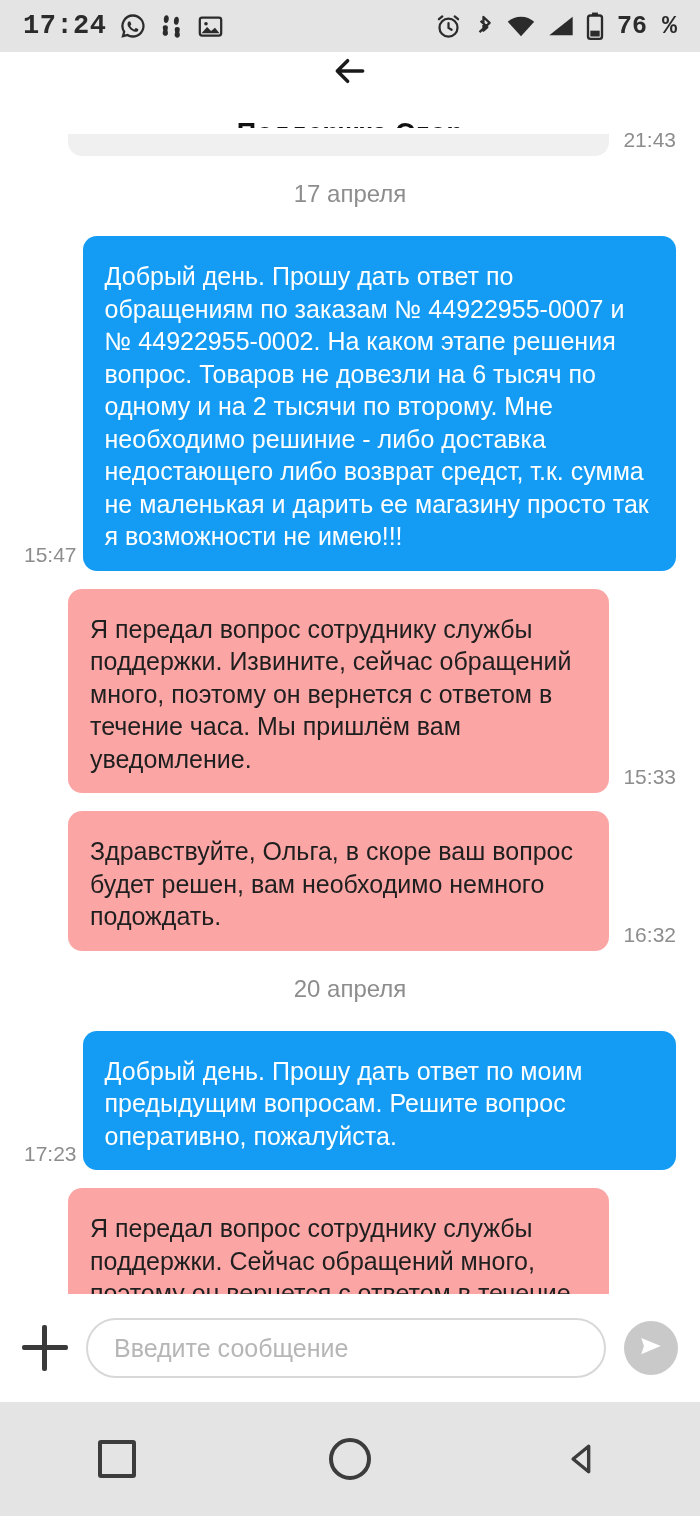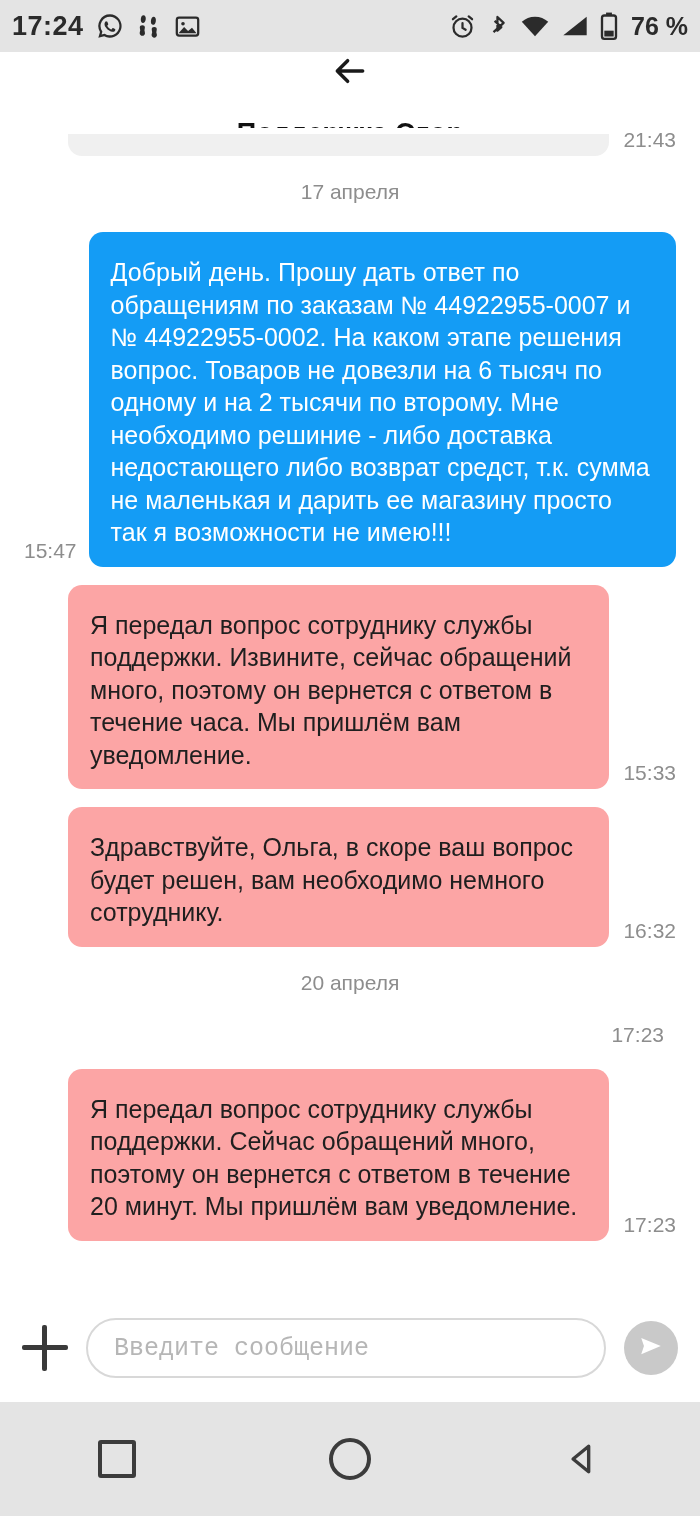--- a/index.html
+++ b/index.html
@@ -15,23 +15,24 @@
     position: relative;
   }
 
   
   .statusbar {
     height: 52px;
     background: #e4e4e4;
     display: flex;
     align-items: center;
     justify-content: space-between;
-    padding: 0 12px;
+    padding: 0 23px;
     box-sizing: border-box;
     color: #2b2b2b;
+    font-family: Liberation Mono, monospace;
   }
   .status-left {
     display: flex;
     align-items: center;
     gap: 12px;
   }
   .status-time {
     font-size: 27px;
     font-weight: bold;
     letter-spacing: 0.5px;
@@ -111,38 +112,38 @@
   .bubble.out {
     background: #149cf5;
     color: #ffffff;
   }
   .time {
     font-size: 21px;
     color: #8d8d8d;
     flex: none;
     padding-bottom: 4px;
   }
-  .time.left-time { margin-right: 12px; }
+  .time.left-time { margin-right: 6px; }
   .time.right-time { margin-left: 14px; }
 
   
   .row.partial {
     margin-bottom: 22px;
   }
   .bubble.partial-bubble {
     height: 22px;
     padding: 0;
     width: 560px;
     border-radius: 0 0 14px 14px;
     background: #f0f0f0;
   }
 
   .date-sep {
     text-align: center;
-    font-size: 21px;
+    font-size: 24px;
     color: #8d8d8d;
     margin: 24px 0 28px 0;
   }
 
   
   .composer {
     position: absolute;
     left: 0;
     right: 0;
     bottom: 114px;
@@ -174,21 +175,21 @@
     top: 0; bottom: 0; left: 20px; width: 5px;
   }
   .msg-input {
     flex: 1;
     height: 60px;
     border: 2px solid #d8d8d8;
     border-radius: 32px;
     background: #ffffff;
     padding: 0 26px;
     box-sizing: border-box;
-    font-family: Liberation Mono, monospace;
+    font-family: Liberation Sans, sans-serif;
     font-size: 25px;
     color: #000000;
     outline: none;
   }
   .msg-input::placeholder {
     color: #b6b6b6;
   }
   .send-btn {
     width: 54px;
     height: 54px;
@@ -315,28 +316,29 @@
     <span class="time left-time">15:47</span>
     <div class="bubble out">Добрый день. Прошу дать ответ по обращениям по заказам № 44922955-0007 и № 44922955-0002. На каком этапе решения вопрос. Товаров не довезли на 6 тысяч по одному и на 2 тысячи по второму. Мне необходимо решиние - либо доставка недостающего либо возврат средст, т.к. сумма не маленькая и дарить ее магазину просто так я возможности не имею!!!</div>
   </div>
 
   <div class="row left">
     <div class="bubble in">Я передал вопрос сотруднику службы поддержки. Извините, сейчас обращений много, поэтому он вернется с ответом в течение часа. Мы пришлём вам уведомление.</div>
     <span class="time right-time">15:33</span>
   </div>
 
   <div class="row left">
-    <div class="bubble in">Здравствуйте, Ольга, в скоре ваш вопрос будет решен, вам необходимо немного сотруднику.</div>
+    <div class="bubble in">Здравствуйте, Ольга, в скоре ваш вопрос будет решен, вам необходимо немного подождать.</div>
     <span class="time right-time">16:32</span>
   </div>
 
   <div class="date-sep">20 апреля</div>
 
   <div class="row right">
     <span class="time left-time">17:23</span>
+    <div class="bubble out">Добрый день. Прошу дать ответ по моим предыдущим вопросам. Решите вопрос оперативно, пожалуйста.</div>
   </div>
 
   <div class="row left">
     <div class="bubble in">Я передал вопрос сотруднику службы поддержки. Сейчас обращений много, поэтому он вернется с ответом в течение 20 минут. Мы пришлём вам уведомление.</div>
     <span class="time right-time">17:23</span>
   </div>
 
 </div>
 
 <div class="composer">

